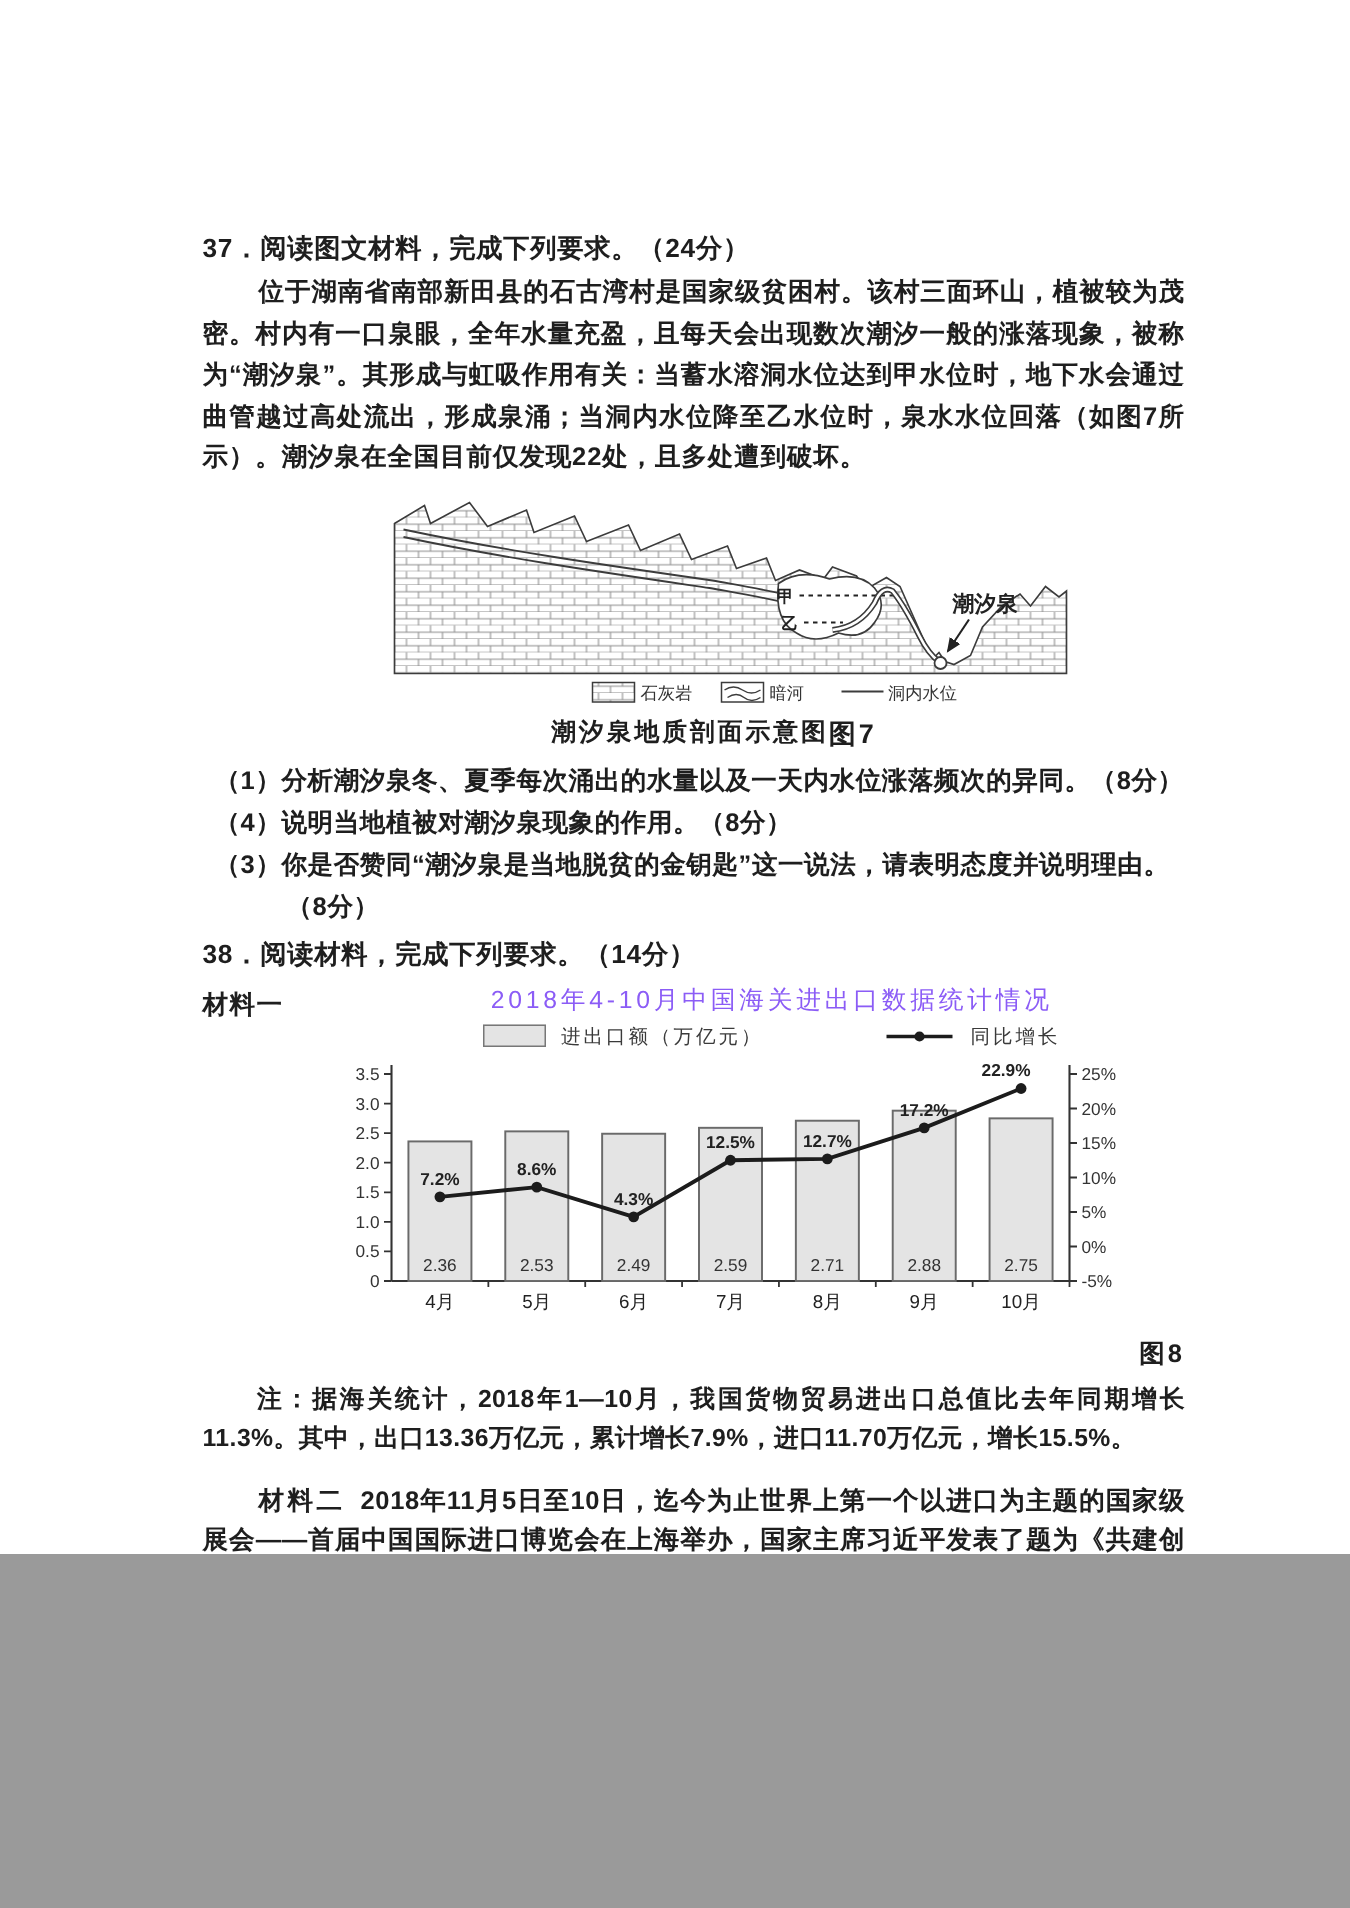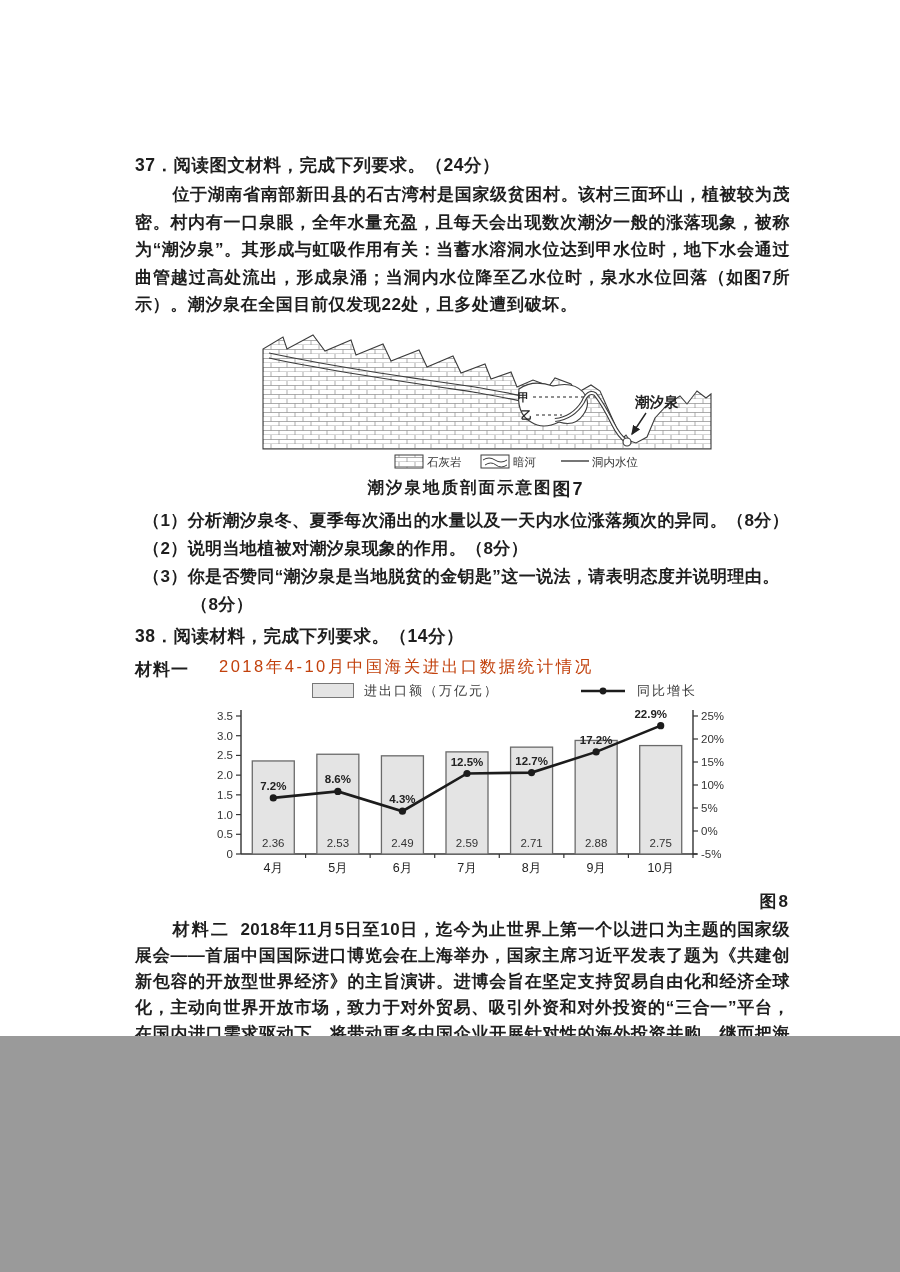--- a/index.html
+++ b/index.html
@@ -11,24 +11,24 @@
   .content{padding:152px 110px 0 135px;}
   .qheader{font-size:17.5px;font-weight:bold;letter-spacing:.5px;line-height:27px;}
   .para{font-size:17px;font-weight:bold;line-height:27.5px;letter-spacing:.6px;
         text-align:justify;margin:2px 0 0 0;text-indent:2.2em;}
   .qitem{font-size:17px;font-weight:bold;line-height:28px;letter-spacing:.4px;
          padding-left:56px;text-indent:-48px;margin-left:0;}
   
   .fig7{margin:8px 0 6px 100px;width:482px;}
   .fig7 svg{display:block;}
   
-  .mat-row{display:flex;align-items:flex-start;margin-top:6px;}
+  .mat-row{display:flex;align-items:flex-start;margin-top:6px;gap:20px;}
   .mat-label{font-size:17px;font-weight:bold;letter-spacing:1px;white-space:nowrap;padding-top:2px;}
   .chart-wrap{flex:1;}
-  .chart-title{font-size:16.5px;letter-spacing:2.5px;color:#c2410c;
+  .chart-title{text-align:center;font-size:16.5px;letter-spacing:2.5px;color:#8b5cf6;
                font-weight:normal;margin-left:30px;}
   .chart-legend{display:flex;justify-content:center;align-items:center;gap:10px;
                 font-size:13px;color:#3a3a3a;letter-spacing:2px;margin:4px 0 0 30px;}
   .swatch{display:inline-block;width:40px;height:13px;background:#e4e4e4;border:1px solid #777;}
   .legend-gap{width:60px;}
   .chart-svg-box{margin-left:4px;}
   .chart-caption{text-align:right;font-size:17px;font-weight:bold;letter-spacing:2px;
                  margin:0 0 2px 40px;}
   .note{font-size:16.5px;font-weight:bold;line-height:26px;letter-spacing:.3px;
         text-align:justify;text-indent:2.2em;margin-top:4px;}
@@ -92,21 +92,21 @@
         <line x1="326" y1="134" x2="354" y2="134" stroke="#3c3c3c" stroke-width="1.4"></line>
         <text x="357" y="139" font-size="11.5" fill="#333">洞内水位</text>
       </svg>
       <div class="fig-caption-row">
         <span>潮汐泉地质剖面示意图</span>
         <span class="fig-no">图7</span>
       </div>
     </div>
 
     <div class="qitem">（1）分析潮汐泉冬、夏季每次涌出的水量以及一天内水位涨落频次的异同。（8分）</div>
-    <div class="qitem">（2）说明当地植被对潮汐泉现象的作用。（8分）</div>
+    <div class="qitem">（4）说明当地植被对潮汐泉现象的作用。（8分）</div>
     <div class="qitem">（3）你是否赞同“潮汐泉是当地脱贫的金钥匙”这一说法，请表明态度并说明理由。（8分）</div>
 
     <div class="qheader" style="margin-top:4px;">38．阅读材料，完成下列要求。（14分）</div>
 
     <div class="mat-row">
       <div class="mat-label">材料一</div>
       <div class="chart-wrap">
         <div class="chart-title">2018年4-10月中国海关进出口数据统计情况</div>
         <div class="chart-legend">
           <span class="swatch"></span>
@@ -195,19 +195,20 @@
               <circle cx="403.1428571428571" cy="51.879999999999995" r="3.6" fill="#1c1c1c"></circle>
               <text x="403.1428571428571" y="43.879999999999995" font-size="11.5" font-weight="bold" text-anchor="middle" fill="#222">17.2%</text>
               <circle cx="467.7142857142857" cy="25.659999999999997" r="3.6" fill="#1c1c1c"></circle>
               <text x="457.7142857142857" y="17.659999999999997" font-size="11.5" font-weight="bold" text-anchor="middle" fill="#222">22.9%</text>
             </svg>
         </div>
         <div class="chart-caption">图8</div>
       </div>
     </div>
 
+    <p class="note">注：据海关统计，2018年1—10月，我国货物贸易进出口总值比去年同期增长11.3%。其中，出口13.36万亿元，累计增长7.9%，进口11.70万亿元，增长15.5%。</p>
 
     <p class="m2para"><span class="m2label">材料二</span><span>2018年11月5日至10日，迄今为止世界上第一个以进口为主题的国家级展会——首届中国国际进口博览会在上海举办，国家主席习近平发表了题为《共建创新包容的开放型世界经济》的主旨演讲。进博会旨在坚定支持贸易自由化和经济全球化，主动向世界开放市场，致力于对外贸易、吸引外资和对外投资的“三合一”平台，在国内进口需求驱动下，将带动更多中国企业开展针对性的海外投资并购、继而把海外特色商品出口至中国。这既能提升东道国对华出口能力，帮助其更精准有效地满足中国消费者的实际需求，也能在相当程度上改善中国企业的海外投资环境，使中国扩大进口和“一带一路”建设真正惠及各国人民，给各方带来可持续的重要机遇，成为国际贸易发展史上一大创举。</span></p>
 
     <div class="qitem" style="line-height:26px;">（2）结合材料二，运用经济生活知识，分析进博会的成功举办对推动我国对外贸易发展的启示。（10分）</div>
 
   </div>
 </div>
 
 </body></html>

